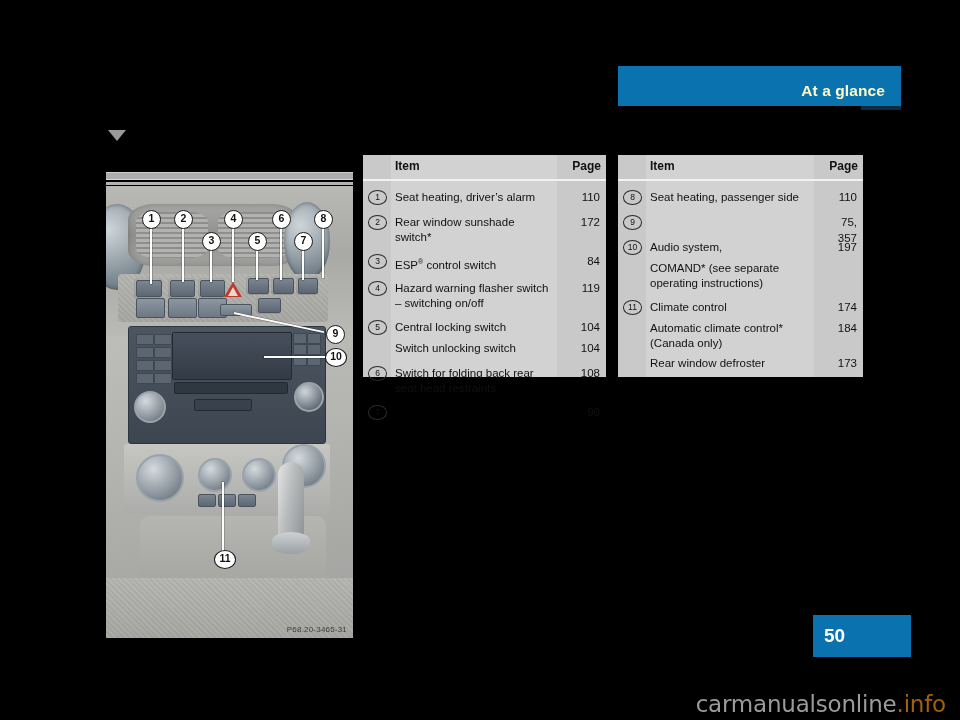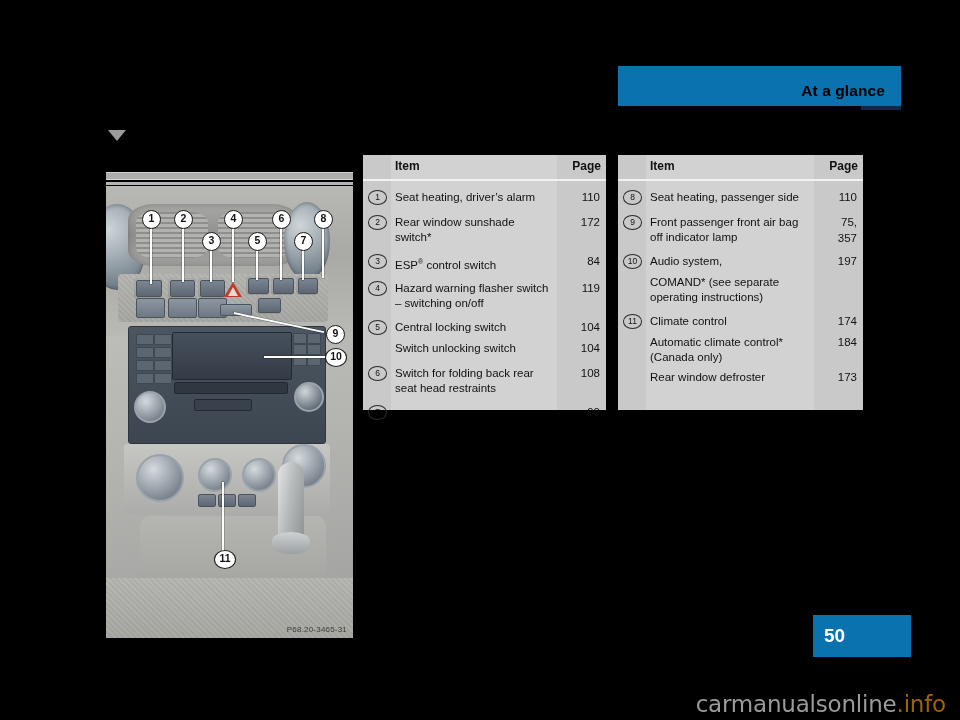--- a/index.html
+++ b/index.html
@@ -21,21 +21,21 @@
     left: 618px;
     top: 66px;
     width: 283px;
     height: 40px;
     background: #0a72ae;
   }
   #header-title {
     position: absolute;
     right: 16px;
     bottom: 6px;
-    color: #000000;
+    color: #fef9c3;
     font-size: 15.5px;
     font-weight: bold;
     letter-spacing: 0.1px;
     white-space: nowrap;
     margin-top: 36px;
   }
   #header-shadow {
     position: absolute;
     left: 861px;
     top: 106px;
@@ -222,21 +222,21 @@
     font-size: 8px;
     color: #3d3d3d;
     letter-spacing: 0.2px;
     z-index: 10;
   }
 
   
   .itable {
     position: absolute;
     top: 155px;
-    height: 255px;
+    height: 222px;
     background: #d2d2d2;
     font-size: 11.5px;
     color: #111111;
   }
   #table-left  { left: 363px; width: 243px; }
   #table-right { left: 618px; width: 245px; }
 
   .tbl-numcol {
     position: absolute;
     left: 0; top: 0; bottom: 0;
@@ -524,21 +524,20 @@
   <div class="tbl-head item">Item</div>
   <div class="tbl-head page">Page</div>
   <div class="rows" id="rows-right">
       <div class="row spaced">
         <div class="num">8</div>
         <div class="label">Seat heating, passenger side</div>
         <div class="page">110</div>
       </div>
       <div class="row spaced">
         <div class="num">9</div>
-        <div class="label">Front passenger front air bag off indicator lamp</div>
         <div class="page">75,<br>357</div>
       </div>
       <div class="row spaced">
         <div class="num">10</div>
         <div class="label">Audio system,</div>
         <div class="page">197</div>
       </div>
       <div class="row tight">
         <div class="num" style="border: none;"></div>
         <div class="label">COMAND* (see separate operating instructions)</div>

